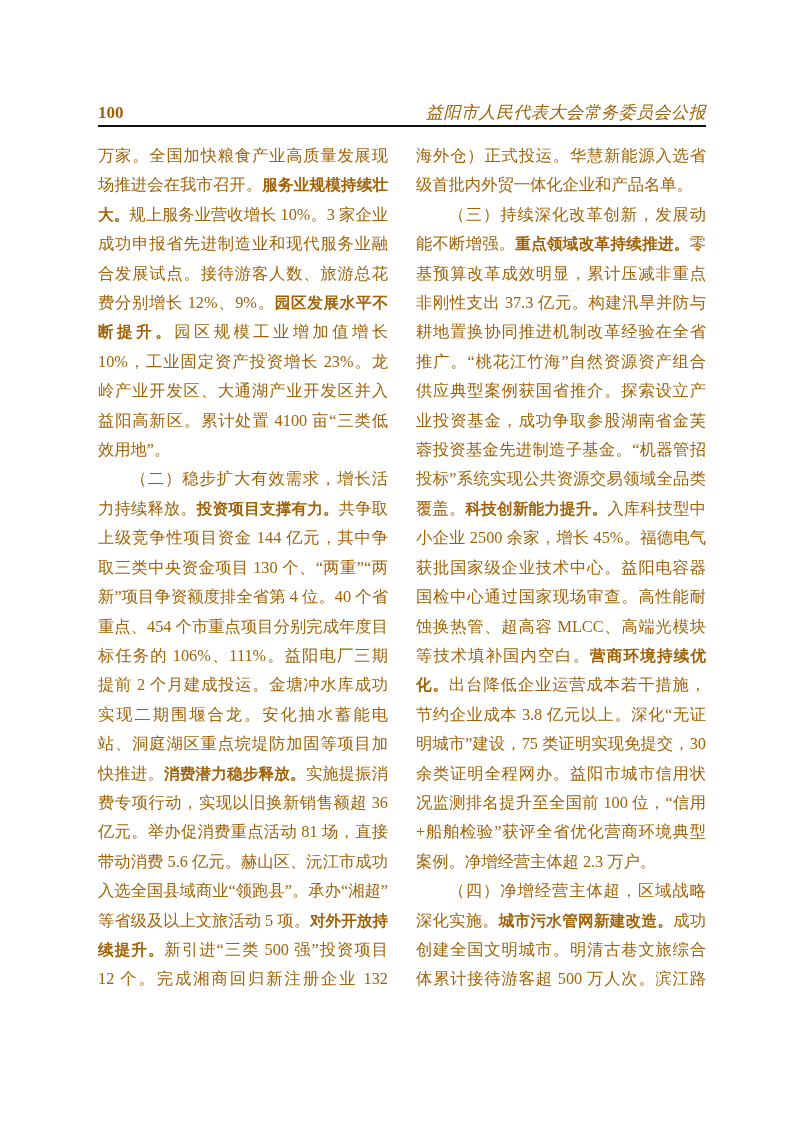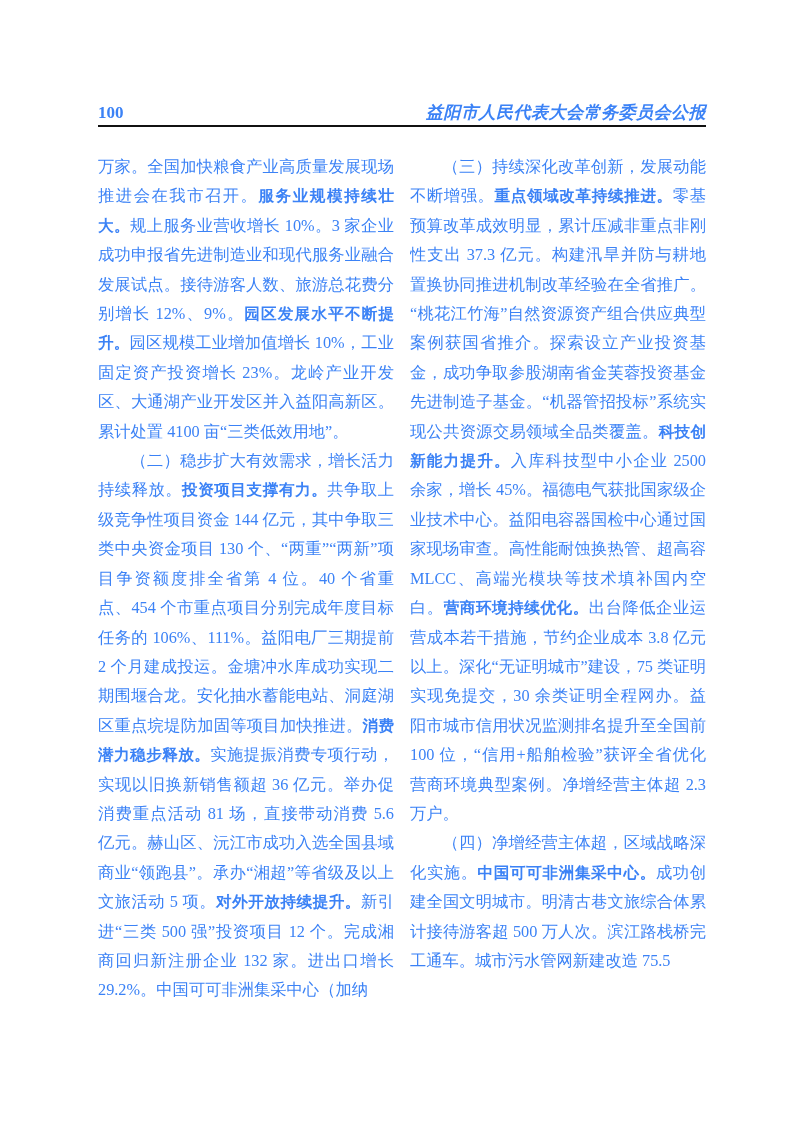--- a/index.html
+++ b/index.html
@@ -7,21 +7,21 @@
     padding: 0;
     background: #ffffff;
   }
   .page {
     position: relative;
     width: 794px;
     height: 1038px;
     background: #ffffff;
     overflow: hidden;
     font-family: "Liberation Serif", "DejaVu Serif", serif;
-    color: #3b82f6;
+    color: #a16207;
   }
   .header {
     position: absolute;
     left: 98px;
     top: 104px;
     width: 608px;
   }
   .header-row {
     display: flex;
     justify-content: space-between;
@@ -30,34 +30,34 @@
     border-bottom: 2px solid #111111;
   }
   .page-number {
     font-size: 17px;
     font-weight: 700;
     font-family: "Liberation Serif", "DejaVu Serif", serif;
     line-height: 1;
   }
   .header-title {
     font-size: 17px;
-    font-weight: 700;
+    font-weight: 400;
     font-style: italic;
     letter-spacing: 0.5px;
     line-height: 1;
     font-family: "Liberation Serif", "DejaVu Serif", serif;
   }
   .body-area {
     position: absolute;
     left: 98px;
-    top: 152px;
+    top: 141px;
     width: 608px;
     height: 853px;
     display: flex;
-    gap: 16px;
+    gap: 28px;
     overflow: hidden;
   }
   .column {
     width: 296px;
     height: 853px;
     overflow: hidden;
     font-size: 16.3px;
     line-height: 29.4px;
     text-align: justify;
     text-justify: inter-ideograph;
@@ -93,17 +93,18 @@
       <span class="header-title">益阳市人民代表大会常务委员会公报</span>
     </div>
   </div>
 
   <div class="body-area">
     <div class="column">
         <p class="para"><span class="run-normal">万家。全国加快粮食产业高质量发展现场推进会在我市召开。</span><span class="run-bold">服务业规模持续壮大。</span><span class="run-normal">规上服务业营收增长 10%。3 家企业成功申报省先进制造业和现代服务业融合发展试点。接待游客人数、旅游总花费分别增长 12%、9%。</span><span class="run-bold">园区发展水平不断提升。</span><span class="run-normal">园区规模工业增加值增长 10%，工业固定资产投资增长 23%。龙岭产业开发区、大通湖产业开发区并入益阳高新区。累计处置 4100 亩“三类低效用地”。</span></p>
         <p class="para indent"><span class="run-kai">（二）稳步扩大有效需求，增长活力持续释放。</span><span class="run-bold">投资项目支撑有力。</span><span class="run-normal">共争取上级竞争性项目资金 144 亿元，其中争取三类中央资金项目 130 个、“两重”“两新”项目争资额度排全省第 4 位。40 个省重点、454 个市重点项目分别完成年度目标任务的 106%、111%。益阳电厂三期提前 2 个月建成投运。金塘冲水库成功实现二期围堰合龙。安化抽水蓄能电站、洞庭湖区重点垸堤防加固等项目加快推进。</span><span class="run-bold">消费潜力稳步释放。</span><span class="run-normal">实施提振消费专项行动，实现以旧换新销售额超 36 亿元。举办促消费重点活动 81 场，直接带动消费 5.6 亿元。赫山区、沅江市成功入选全国县域商业“领跑县”。承办“湘超”等省级及以上文旅活动 5 项。</span><span class="run-bold">对外开放持续提升。</span><span class="run-normal">新引进“三类 500 强”投资项目 12 个。完成湘商回归新注册企业 132 家。进出口增长 29.2%。中国可可非洲集采中心（加纳</span></p>
       </div>
     <div class="column">
+        <p class="para"><span class="run-normal">海外仓）正式投运。华慧新能源入选省级首批内外贸一体化企业和产品名单。</span></p>
         <p class="para indent"><span class="run-kai">（三）持续深化改革创新，发展动能不断增强。</span><span class="run-bold">重点领域改革持续推进。</span><span class="run-normal">零基预算改革成效明显，累计压减非重点非刚性支出 37.3 亿元。构建汛旱并防与耕地置换协同推进机制改革经验在全省推广。“桃花江竹海”自然资源资产组合供应典型案例获国省推介。探索设立产业投资基金，成功争取参股湖南省金芙蓉投资基金先进制造子基金。“机器管招投标”系统实现公共资源交易领域全品类覆盖。</span><span class="run-bold">科技创新能力提升。</span><span class="run-normal">入库科技型中小企业 2500 余家，增长 45%。福德电气获批国家级企业技术中心。益阳电容器国检中心通过国家现场审查。高性能耐蚀换热管、超高容 MLCC、高端光模块等技术填补国内空白。</span><span class="run-bold">营商环境持续优化。</span><span class="run-normal">出台降低企业运营成本若干措施，节约企业成本 3.8 亿元以上。深化“无证明城市”建设，75 类证明实现免提交，30 余类证明全程网办。益阳市城市信用状况监测排名提升至全国前 100 位，“信用+船舶检验”获评全省优化营商环境典型案例。净增经营主体超 2.3 万户。</span></p>
-        <p class="para indent"><span class="run-kai">（四）净增经营主体超，区域战略深化实施。</span><span class="run-bold">中国可可非洲集采中心。</span><span class="run-normal">成功创建全国文明城市。明清古巷文旅综合体累计接待游客超 500 万人次。滨江路栈桥完工通车。城市污水管网新建改造 75.5</span></p>
+        <p class="para indent"><span class="run-kai">（四）净增经营主体超，区域战略深化实施。</span><span class="run-bold">城市污水管网新建改造。</span><span class="run-normal">成功创建全国文明城市。明清古巷文旅综合体累计接待游客超 500 万人次。滨江路栈桥完工通车。城市污水管网新建改造 75.5</span></p>
       </div>
   </div>
 </div>
 
 </body></html>

